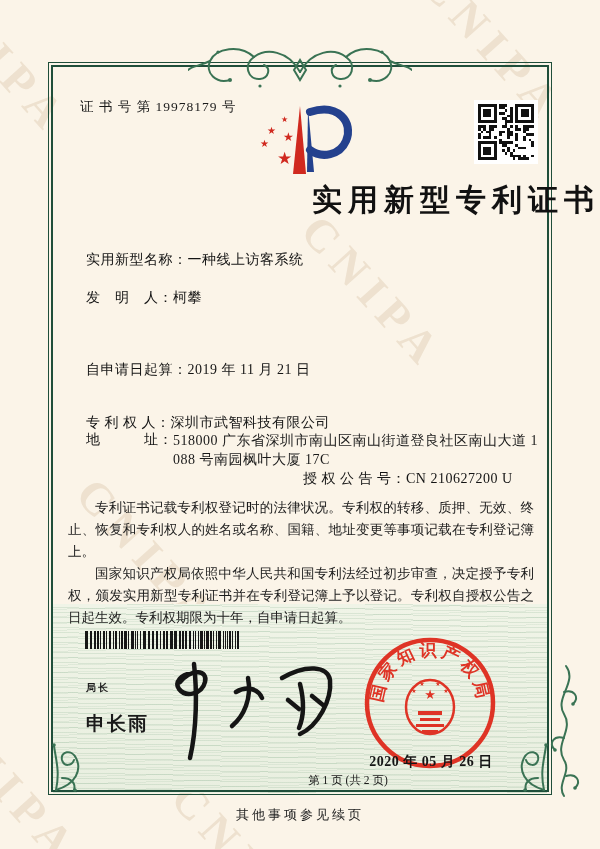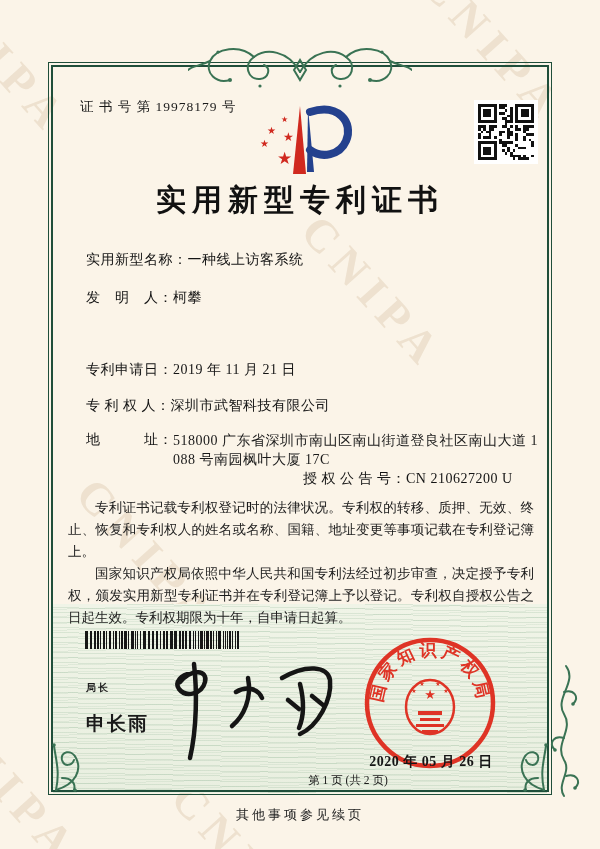--- a/index.html
+++ b/index.html
@@ -30,21 +30,21 @@
   }
   .content{ position:absolute; inset:0; z-index:5; }
   .green-decor{ position:absolute; z-index:6; pointer-events:none; }
   
   .cert-no{ position:absolute; left:80px; top:98px; font-size:13.5px; letter-spacing:1px; }
   .logo{ position:absolute; left:252px; top:98px; width:104px; height:80px; }
   .logo .star{ position:absolute; color:#d0291f; line-height:1; font-family:"DejaVu Sans",sans-serif; }
   .qr{ position:absolute; left:474px; top:100px; width:64px; height:64px; background:#fff;
        display:flex; align-items:center; justify-content:center; }
   .title{
-    position:absolute; left:0; top:180px; width:100%; text-align:center;
+    position:absolute; left:0; top:180px; width:100%; text-align:right;
     font-size:30px; font-weight:600; letter-spacing:6px; color:#111;
   }
   
   .row{ position:absolute; left:86px; font-size:14px; letter-spacing:.5px; white-space:nowrap; }
   .row .lab{ color:#141414; }
   .row .val{ color:#141414; }
   .addr-val{ display:inline-block; vertical-align:top; white-space:normal; line-height:19px; }
   .grant2{ position:absolute; left:217px; top:0; }
   
   .paras{ position:absolute; left:68px; top:497px; width:466px; }
@@ -284,23 +284,23 @@
 
     <div class="title">实用新型专利证书</div>
 
     <div class="row" style="top:251px">
       <span class="lab">实用新型名称：</span><span class="val">一种线上访客系统</span>
     </div>
     <div class="row" style="top:289px">
       <span class="lab">发　明　人：</span><span class="val">柯攀</span>
     </div>
     <div class="row" style="top:361px">
-      <span class="lab">专利申请日：</span><span class="val">2019 年 11 月 21 日</span>
-    </div>
-    <div class="row" style="top:397px">
+      <span class="lab">自申请日起算：</span><span class="val">2019 年 11 月 21 日</span>
+    </div>
+    <div class="row" style="top:414px">
       <span class="lab">专 利 权 人：</span><span class="val">深圳市武智科技有限公司</span>
     </div>
     <div class="row" style="top:431px">
       <span class="lab" style="vertical-align:top">地　　　址：</span><span class="addr-val"><span>518000 广东省深圳市南山区南山街道登良社区南山大道 1</span><br><span>088 号南园枫叶大厦 17C</span></span>
     </div>
     <div class="row" style="top:470px">
       <span class="grant2" style="left:217px">
         <span class="lab">授 权 公 告 号：</span><span class="val">CN 210627200 U</span>
       </span>
     </div>

